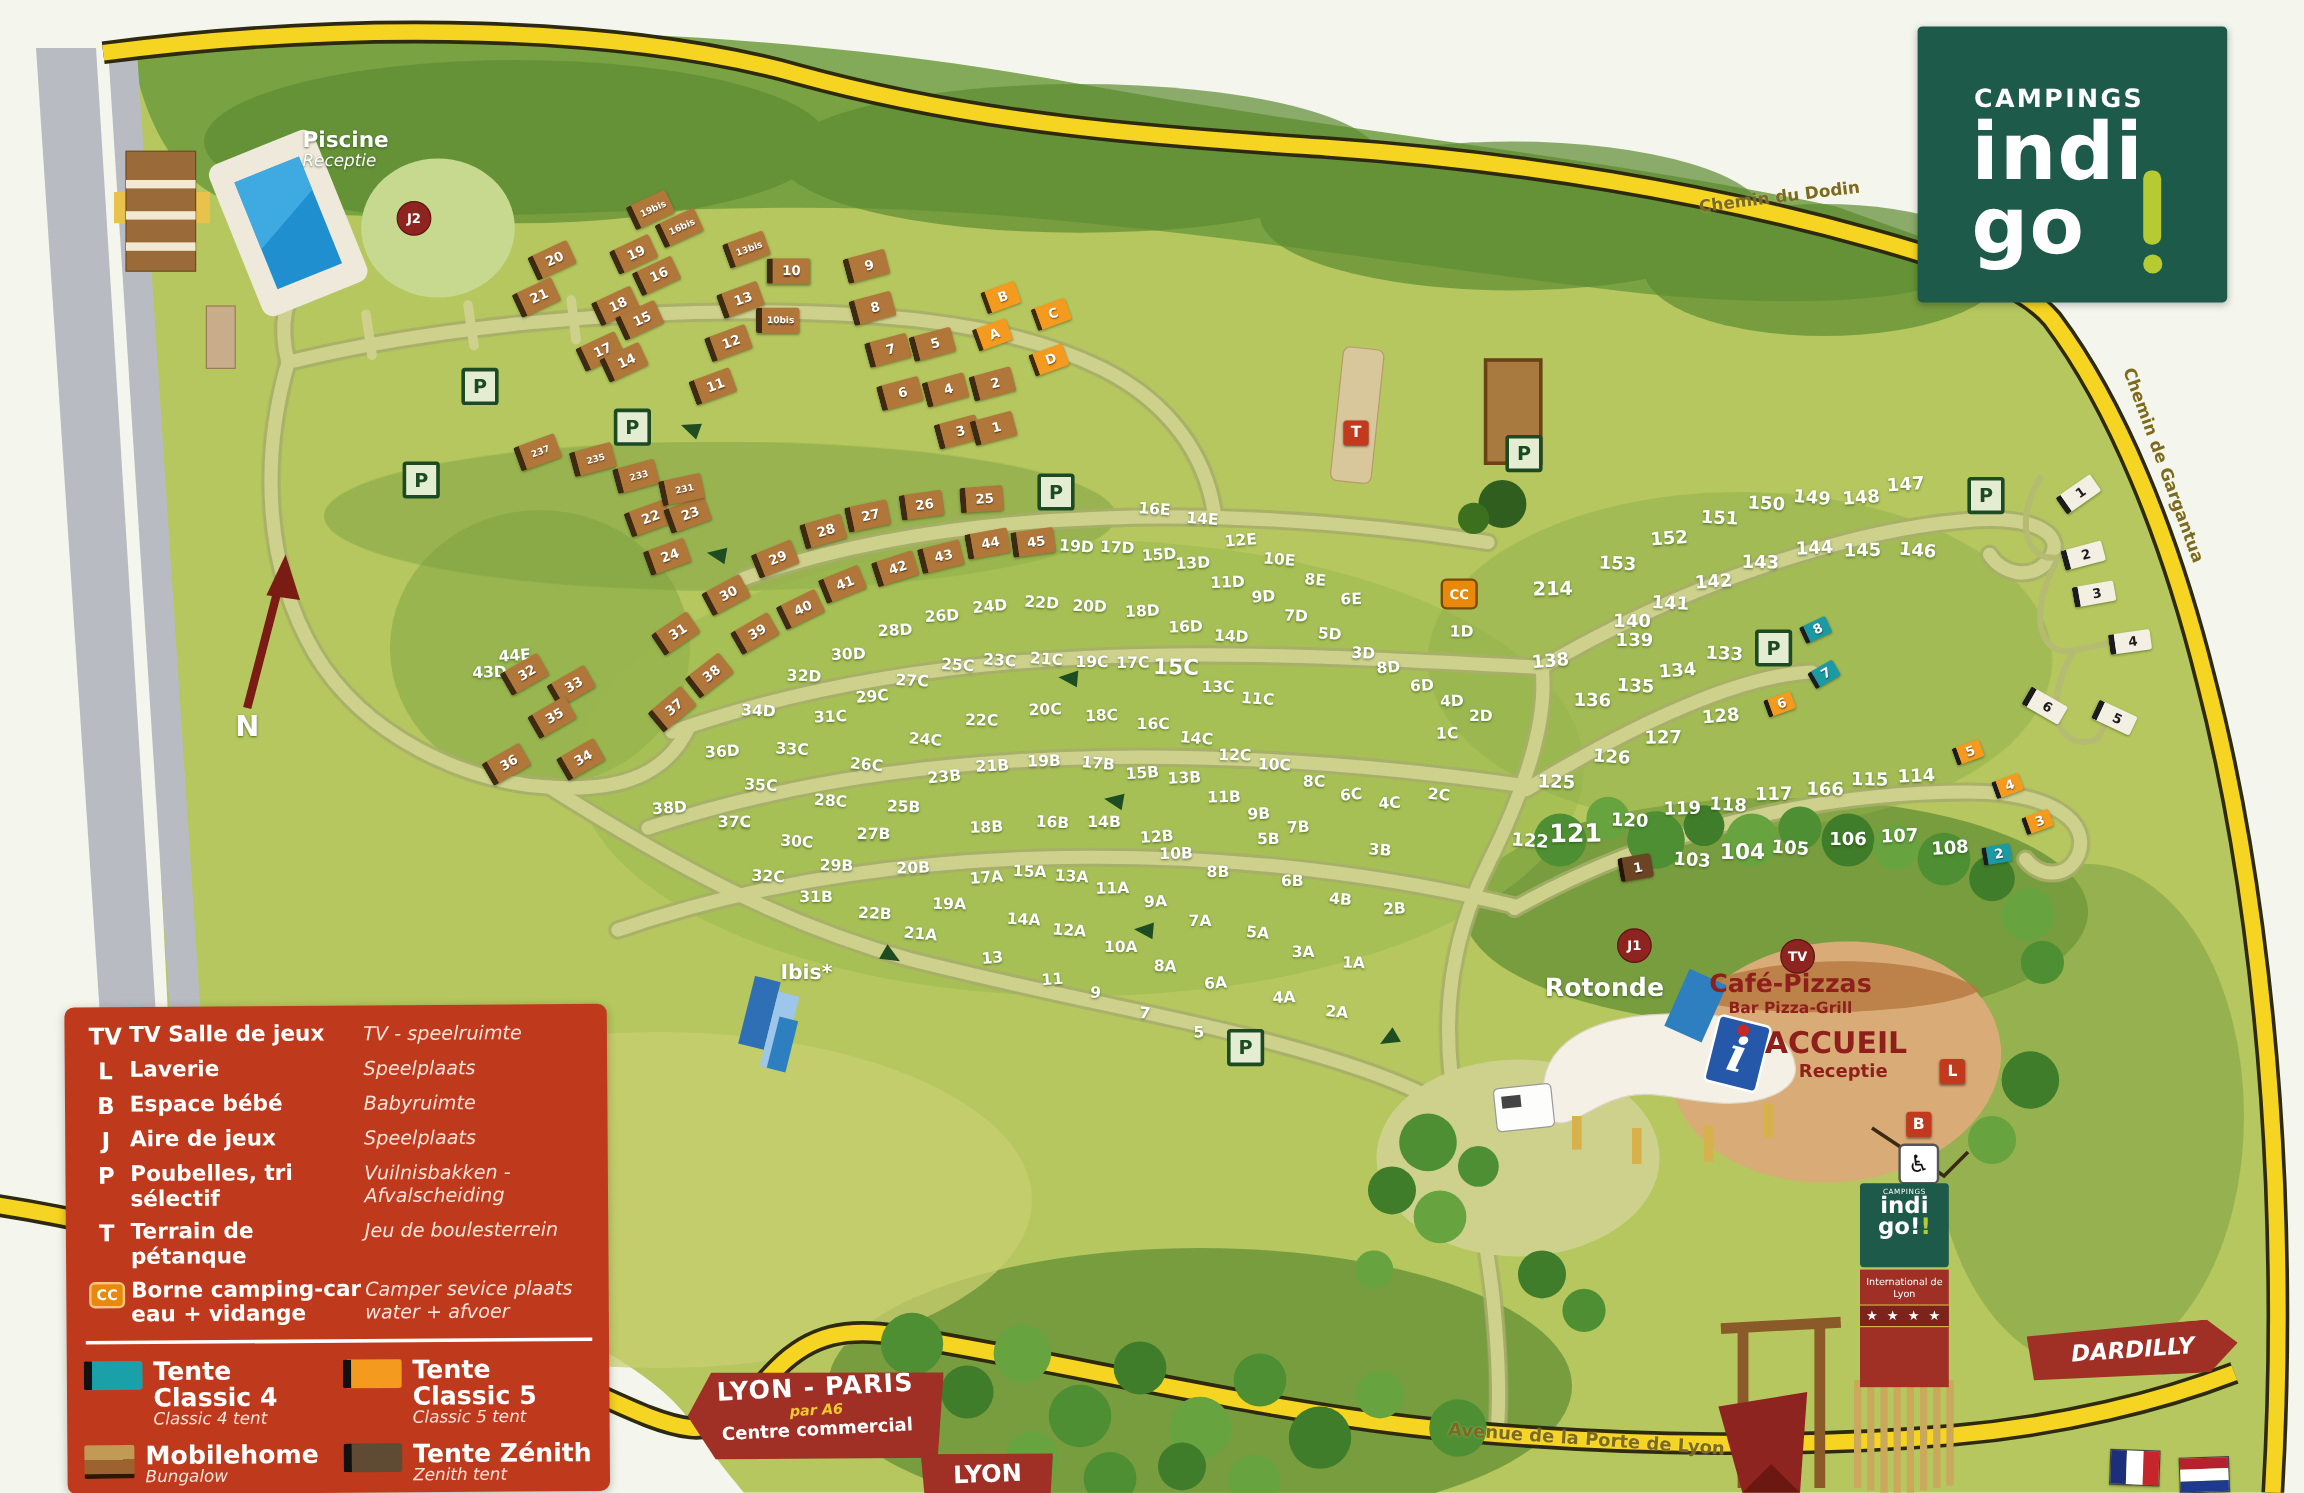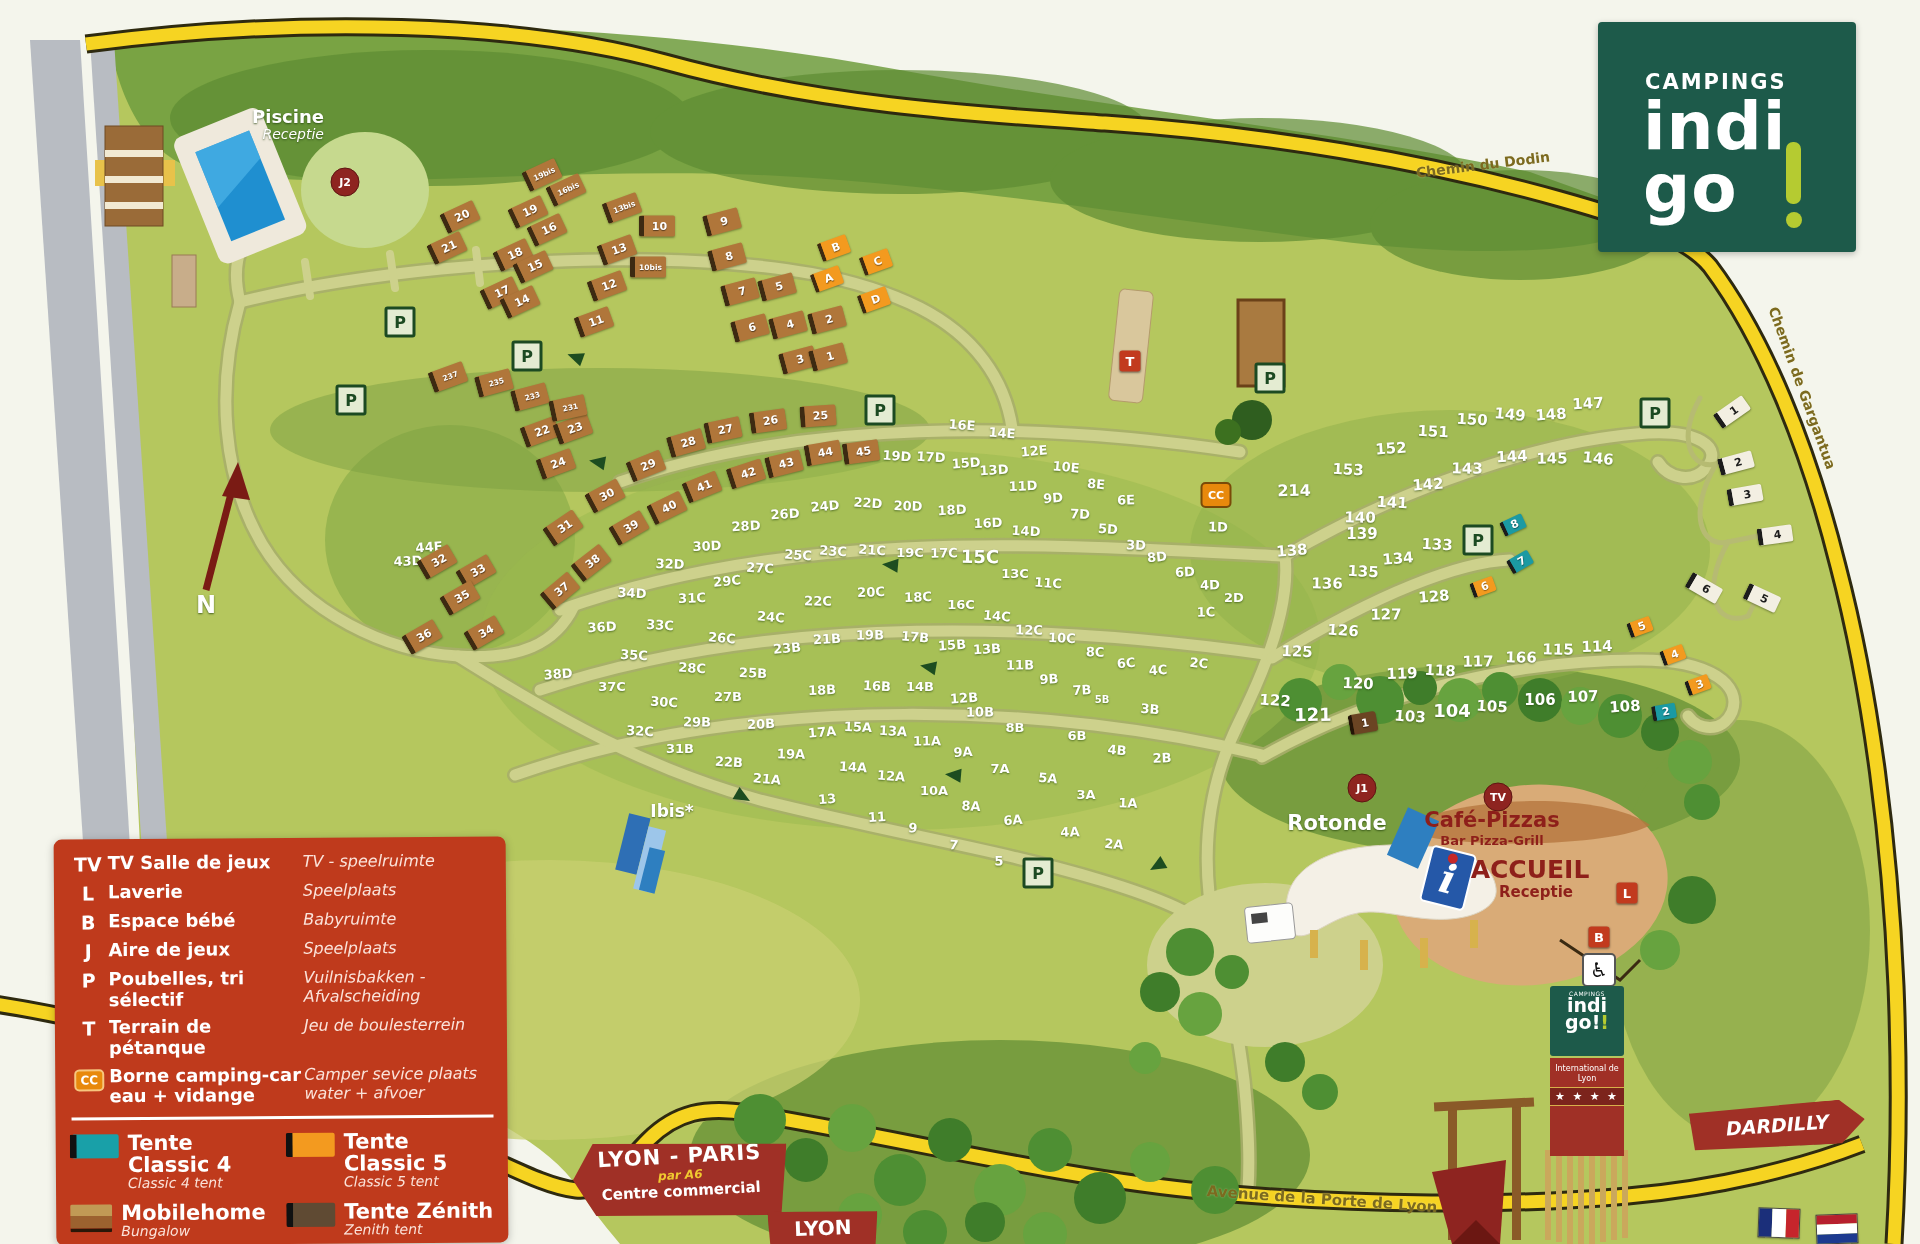--- a/index.html
+++ b/index.html
@@ -373,21 +373,21 @@
       <div class="pitch" style="left: 728px; top: 696px; font-size: 13px; transform: translate(-50%, -50%) rotate(0deg);">27B</div>
       <div class="pitch" style="left: 697px; top: 722px; font-size: 13px; transform: translate(-50%, -50%) rotate(1deg);">29B</div>
       <div class="pitch" style="left: 680px; top: 748px; font-size: 13px; transform: translate(-50%, -50%) rotate(0deg);">31B</div>
       <div class="pitch" style="left: 822px; top: 690px; font-size: 13px; transform: translate(-50%, -50%) rotate(-2deg);">18B</div>
       <div class="pitch" style="left: 877px; top: 686px; font-size: 13px; transform: translate(-50%, -50%) rotate(3deg);">16B</div>
       <div class="pitch" style="left: 920px; top: 686px; font-size: 13px; transform: translate(-50%, -50%) rotate(0deg);">14B</div>
       <div class="pitch" style="left: 964px; top: 698px; font-size: 13px; transform: translate(-50%, -50%) rotate(-4deg);">12B</div>
       <div class="pitch" style="left: 980px; top: 712px; font-size: 13px; transform: translate(-50%, -50%) rotate(-1deg);">10B</div>
       <div class="pitch" style="left: 1015px; top: 727px; font-size: 13px; transform: translate(-50%, -50%) rotate(0deg);">8B</div>
       <div class="pitch" style="left: 1082px; top: 690px; font-size: 13px; transform: translate(-50%, -50%) rotate(-3deg);">7B</div>
-      <div class="pitch" style="left: 1102px; top: 700px; font-size: 10px; transform: translate(-50%, -50%) rotate(0deg);">5B</div>
+      <div class="pitch" style="left: 1057px; top: 700px; font-size: 13px; transform: translate(-50%, -50%) rotate(0deg);">5B</div>
       <div class="pitch" style="left: 1150px; top: 709px; font-size: 13px; transform: translate(-50%, -50%) rotate(4deg);">3B</div>
       <div class="pitch" style="left: 1077px; top: 735px; font-size: 13px; transform: translate(-50%, -50%) rotate(0deg);">6B</div>
       <div class="pitch" style="left: 1117px; top: 750px; font-size: 13px; transform: translate(-50%, -50%) rotate(5deg);">4B</div>
       <div class="pitch" style="left: 1162px; top: 758px; font-size: 13px; transform: translate(-50%, -50%) rotate(-2deg);">2B</div>
       <div class="pitch" style="left: 729px; top: 762px; font-size: 13px; transform: translate(-50%, -50%) rotate(3deg);">22B</div>
       <div class="pitch" style="left: 761px; top: 724px; font-size: 13px; transform: translate(-50%, -50%) rotate(-2deg);">20B</div>
       <div class="pitch" style="left: 822px; top: 732px; font-size: 13px; transform: translate(-50%, -50%) rotate(-5deg);">17A</div>
       <div class="pitch" style="left: 858px; top: 727px; font-size: 13px; transform: translate(-50%, -50%) rotate(2deg);">15A</div>
       <div class="pitch" style="left: 893px; top: 731px; font-size: 13px; transform: translate(-50%, -50%) rotate(3deg);">13A</div>
       <div class="pitch" style="left: 927px; top: 741px; font-size: 13px; transform: translate(-50%, -50%) rotate(-1deg);">11A</div>
@@ -431,21 +431,21 @@
       <div class="pitch" style="left: 1292px; top: 551px; font-size: 15px; transform: translate(-50%, -50%) rotate(-5deg);">138</div>
       <div class="pitch" style="left: 1437px; top: 545px; font-size: 15px; transform: translate(-50%, -50%) rotate(3deg);">133</div>
       <div class="pitch" style="left: 1398px; top: 559px; font-size: 15px; transform: translate(-50%, -50%) rotate(-5deg);">134</div>
       <div class="pitch" style="left: 1363px; top: 572px; font-size: 15px; transform: translate(-50%, -50%) rotate(3deg);">135</div>
       <div class="pitch" style="left: 1327px; top: 584px; font-size: 15px; transform: translate(-50%, -50%) rotate(1deg);">136</div>
       <div class="pitch" style="left: 1434px; top: 597px; font-size: 15px; transform: translate(-50%, -50%) rotate(-5deg);">128</div>
       <div class="pitch" style="left: 1386px; top: 615px; font-size: 15px; transform: translate(-50%, -50%) rotate(-1deg);">127</div>
       <div class="pitch" style="left: 1343px; top: 631px; font-size: 15px; transform: translate(-50%, -50%) rotate(4deg);">126</div>
       <div class="pitch" style="left: 1297px; top: 652px; font-size: 15px; transform: translate(-50%, -50%) rotate(2deg);">125</div>
       <div class="pitch" style="left: 1275px; top: 701px; font-size: 15px; transform: translate(-50%, -50%) rotate(4deg);">122</div>
-      <div class="pitch" style="left: 1313px; top: 695px; font-size: 18px; transform: translate(-50%, -50%) rotate(-1deg); margin-top: 20px;">121</div>
+      <div class="pitch" style="left: 1313px; top: 695px; font-size: 21px; transform: translate(-50%, -50%) rotate(-1deg);">121</div>
       <div class="pitch" style="left: 1358px; top: 684px; font-size: 15px; transform: translate(-50%, -50%) rotate(2deg);">120</div>
       <div class="pitch" style="left: 1402px; top: 674px; font-size: 15px; transform: translate(-50%, -50%) rotate(-2deg);">119</div>
       <div class="pitch" style="left: 1440px; top: 671px; font-size: 15px; transform: translate(-50%, -50%) rotate(3deg);">118</div>
       <div class="pitch" style="left: 1478px; top: 662px; font-size: 15px; transform: translate(-50%, -50%) rotate(-1deg);">117</div>
       <div class="pitch" style="left: 1521px; top: 658px; font-size: 15px; transform: translate(-50%, -50%) rotate(1deg);">166</div>
       <div class="pitch" style="left: 1558px; top: 650px; font-size: 15px; transform: translate(-50%, -50%) rotate(1deg);">115</div>
       <div class="pitch" style="left: 1597px; top: 647px; font-size: 15px; transform: translate(-50%, -50%) rotate(-2deg);">114</div>
       <div class="pitch" style="left: 1410px; top: 717px; font-size: 15px; transform: translate(-50%, -50%) rotate(4deg);">103</div>
       <div class="pitch" style="left: 1452px; top: 711px; font-size: 18px; transform: translate(-50%, -50%) rotate(0deg);">104</div>
       <div class="pitch" style="left: 1492px; top: 707px; font-size: 15px; transform: translate(-50%, -50%) rotate(4deg);">105</div>
@@ -687,21 +687,21 @@
       <div class="icon-wc" style="left: 1599px; top: 970px;">♿</div>
       <div class="arrow" style="left: 575px; top: 357px; transform: translate(-50%, -50%) rotate(200deg);"></div>
       <div class="arrow" style="left: 597px; top: 462px; transform: translate(-50%, -50%) rotate(190deg);"></div>
       <div class="arrow" style="left: 890px; top: 565px; transform: translate(-50%, -50%) rotate(185deg);"></div>
       <div class="arrow" style="left: 928px; top: 667px; transform: translate(-50%, -50%) rotate(190deg);"></div>
       <div class="arrow" style="left: 743px; top: 797px; transform: translate(-50%, -50%) rotate(30deg);"></div>
       <div class="arrow" style="left: 953px; top: 775px; transform: translate(-50%, -50%) rotate(185deg);"></div>
       <div class="arrow" style="left: 1157px; top: 866px; transform: translate(-50%, -50%) rotate(150deg);"></div>
     </div>
 
-  <div class="maplabel white-label" style="left:288px;top:125px;font-size:18px;text-align:right;">
+  <div class="maplabel white-label" style="left:288px;top:125px;font-size:18px;text-align:left;">
     <div>Piscine</div>
     <div style="font-size:14px;font-style:italic;font-weight:normal;">Receptie</div>
   </div>
   <div class="maplabel white-label" style="left:1337px;top:823px;font-size:21px;">Rotonde</div>
   <div class="maplabel white-label" style="left:672px;top:812px;font-size:17px;">Ibis*</div>
   <div class="maplabel darkred-label" style="left:1492px;top:820px;font-size:21px;">Café-Pizzas</div>
   <div class="maplabel darkred-label" style="left:1492px;top:841px;font-size:13px;">Bar Pizza-Grill</div>
   <div class="maplabel darkred-label" style="left:1530px;top:870px;font-size:25px;">ACCUEIL</div>
   <div class="maplabel darkred-label" style="left:1536px;top:893px;font-size:15px;">Receptie</div>
   <div class="maplabel white-label" id="north-n" style="left:206px;top:606px;">N</div>

